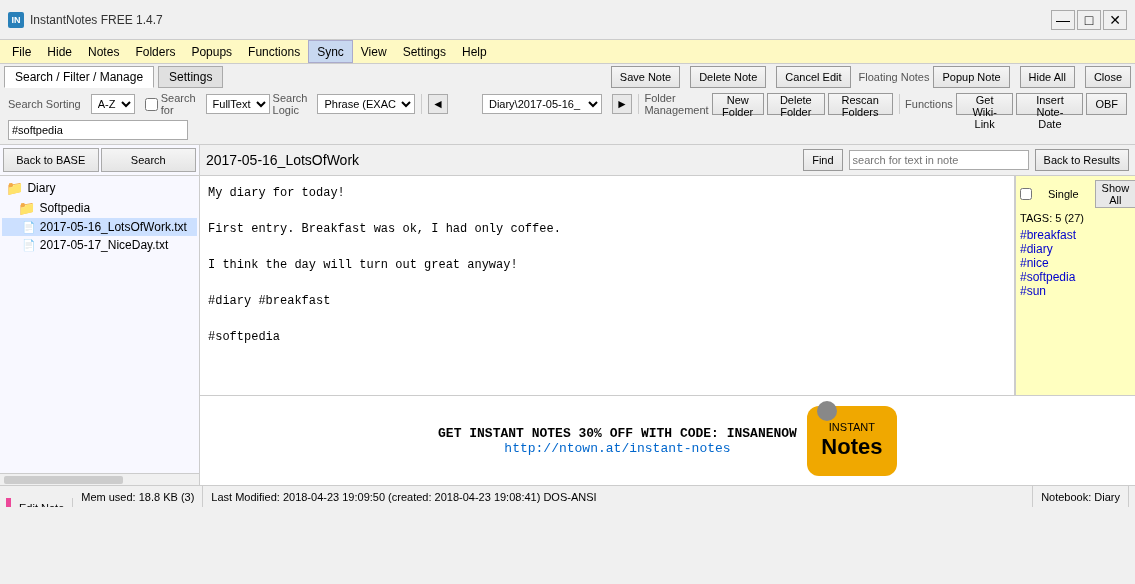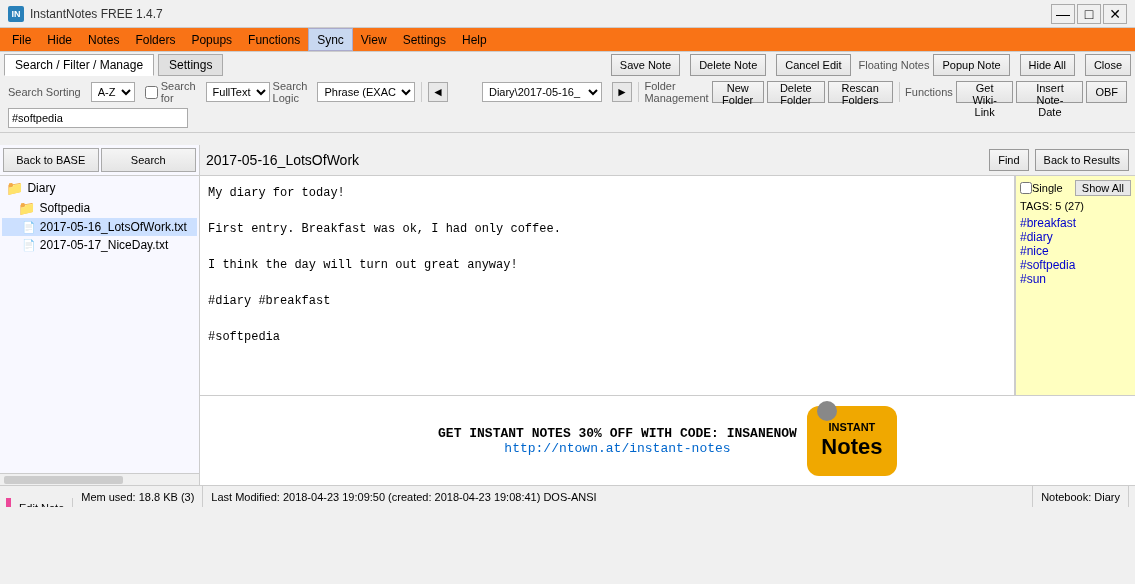--- a/index.html
+++ b/index.html
@@ -6,31 +6,31 @@
     body { font-family: 'Segoe UI', Tahoma, Geneva, Verdana, sans-serif; font-size: 12px; background: #f0f0f0; overflow: hidden; }
 
     
     #title-bar {
       background: #f0f0f0;
       border-bottom: 1px solid #ccc;
       display: flex;
       align-items: center;
       justify-content: space-between;
       padding: 12px 8px;
-      height: 28px;
+      height: 40px;
     }
     #title-bar-left { display: flex; align-items: center; gap: 6px; }
     #title-icon { width: 16px; height: 16px; background: #2980b9; border-radius: 2px; display: flex; align-items: center; justify-content: center; color: white; font-size: 9px; font-weight: bold; }
     #title-text { font-size: 12px; color: #333; }
     #title-controls { display: flex; gap: 2px; }
     .title-btn { width: 24px; height: 20px; border: 1px solid #aaa; background: #f0f0f0; cursor: pointer; font-size: 14px; display: flex; align-items: center; justify-content: center; }
 
     
     #menu-bar {
-      background: #f97316;
+      background: #fef9c3;
       border-bottom: 1px solid #ccc;
       display: flex;
       align-items: center;
       height: 24px;
       padding: 0 4px;
       position: relative;
     }
     .menu-item {
       padding: 2px 8px;
       cursor: pointer;
@@ -188,21 +188,21 @@
       min-width: 120px;
       border-left: 1px solid #ccc;
       background: #ffffc0;
       display: flex;
       flex-direction: column;
       padding: 4px;
     }
     #tags-header {
       display: flex;
       align-items: center;
-      gap: 0;
+      gap: 16px;
       margin-bottom: 4px;
     }
     #tags-checkbox { width: 12px; height: 12px; }
     #tags-label { font-size: 11px; }
     #show-all-btn {
       margin-left: auto;
       padding: 1px 6px;
       border: 1px solid #aaa;
       background: #e8e8e8;
       cursor: pointer;
@@ -243,21 +243,21 @@
     #promo-logo::before {
       content: '';
       width: 20px;
       height: 20px;
       background: #888;
       border-radius: 50%;
       position: absolute;
       top: -5px;
       left: 10px;
     }
-    #promo-instant { font-size: 11px; font-weight: bold; text-align: center; line-height: 1.2; }
+    #promo-instant { font-size: 11px; font-weight: normal; text-align: center; line-height: 1.2; }
     #promo-notes { font-size: 22px; font-weight: bold; }
 
     
     #status-bar {
       height: 22px;
       background: #f0f0f0;
       border-top: 1px solid #ccc;
       display: flex;
       align-items: center;
       padding: 0 6px;
@@ -391,21 +391,21 @@
     <button class="toolbar-btn">Get Wiki-Link</button>
     <button class="toolbar-btn">Insert Note-Date</button>
     <button class="toolbar-btn">OBF</button>
   </div>
 
   <div style="display:flex; align-items:center; gap:4px; padding: 0 4px 2px 4px;">
     <input class="toolbar-input" style="width: 180px;" type="text" value="#softpedia">
   </div>
 </div>
 
-<div id="content-wrapper" style="display:flex; flex:1; overflow:hidden; height: calc(584px - 28px - 24px - 80px - 22px - 90px); margin-top: 12px;">
+<div id="content-wrapper" style="display:flex; flex:1; overflow:hidden; height: calc(584px - 28px - 24px - 80px - 22px - 90px);">
 
   <div id="sidebar">
     <div id="sidebar-nav">
       <button class="sidebar-nav-btn">Back to BASE</button>
       <button class="sidebar-nav-btn">Search</button>
     </div>
     <div id="folder-tree">
       <div class="folder-item">
         <span class="folder-icon">📁</span>
         <span class="folder-label">Diary</span>
@@ -426,20 +426,21 @@
     <div id="sidebar-scrollbar">
       <div id="sidebar-scrollbar-inner"></div>
     </div>
   </div>
 
   <div id="right-panel">
 
     <div id="note-header">
       <span id="note-title">2017-05-16_LotsOfWork</span>
       <button class="toolbar-btn">Find</button>
+      <input class="toolbar-input" style="width: 180px;" type="text" placeholder="search for text in note">
       <button class="toolbar-btn">Back to Results</button>
     </div>
 
     <div style="display:flex; flex:1; overflow:hidden;">
       <textarea id="note-content" style="flex: 1 1 0%; padding: 8px; font-family: &quot;Courier New&quot;, monospace; font-size: 12px; line-height: 1.5; background: white; border-top: none; border-bottom: none; border-left: none; border-image: initial; border-right: 1px solid rgb(204, 204, 204); resize: none; outline: none; overflow-y: auto;">My diary for today!
 
 First entry. Breakfast was ok, I had only coffee.
 
 I think the day will turn out great anyway!
 

